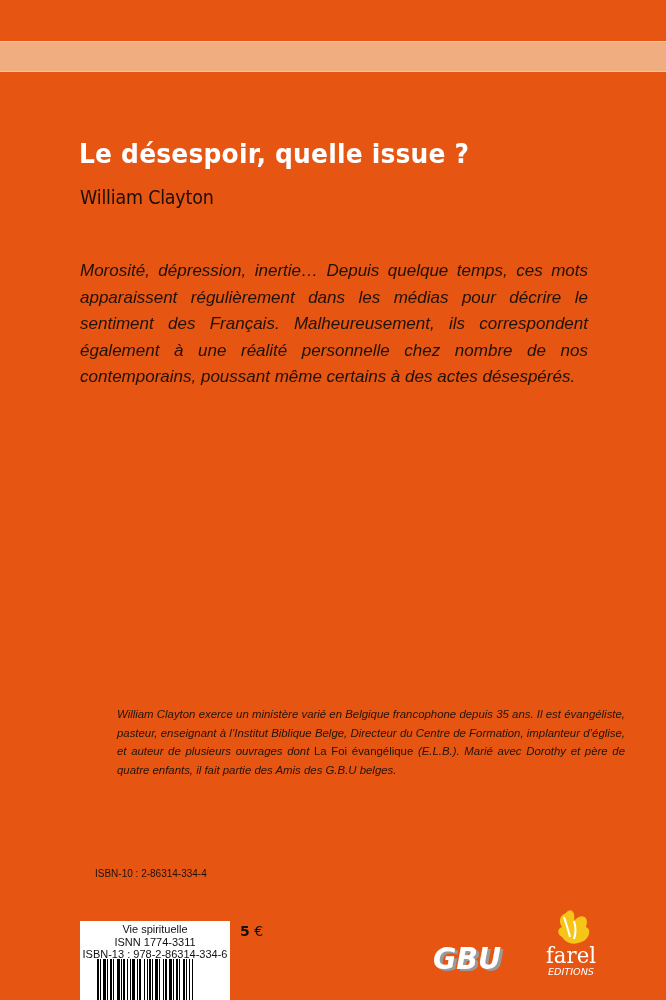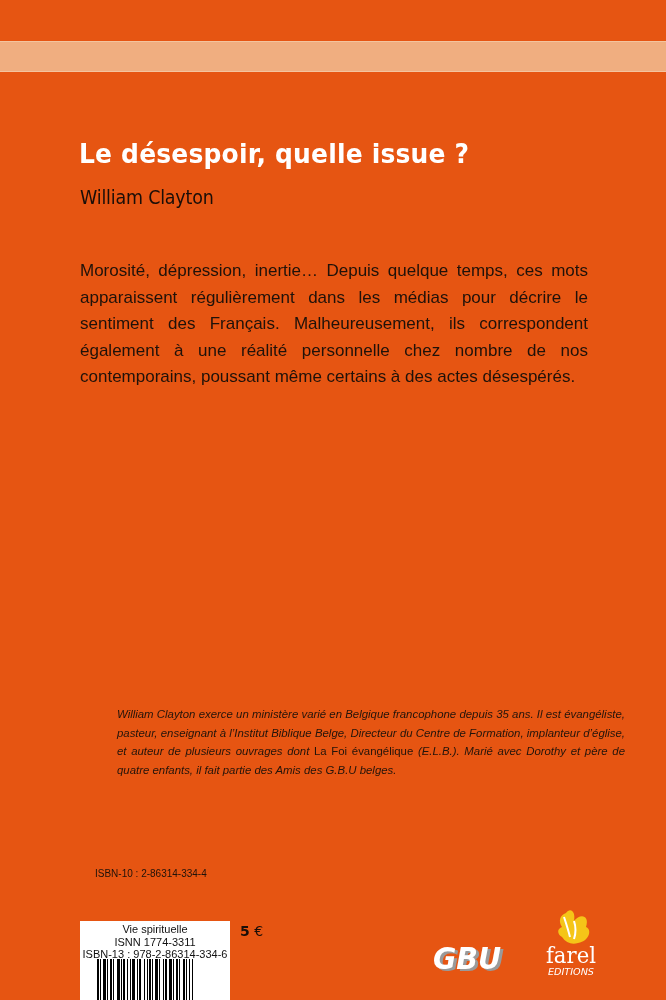--- a/index.html
+++ b/index.html
@@ -25,21 +25,21 @@
     font-family:"DejaVu Sans", sans-serif; font-size:19px; color:#1a0e08;
     white-space:nowrap; transform:scaleX(0.92); transform-origin:left top;
     letter-spacing:-0.2px;
   }
   .blurb {
     position:absolute; left:80px; top:258px; width:508px;
     font-size:17px; line-height:26.5px; text-align:justify;
     color:#1f120a;
   }
   .blurb p { margin:0; }
-  .blurb p.last-line { text-align-last:left; }
+  .blurb p.last-line { text-align-last:left;font-style:italic; }
   .bio {
     position:absolute; left:80px; top:705px; width:508px;
     font-size:11.4px; line-height:18.5px; font-style:italic;
     text-align:justify; color:#22140b;margin-left:37px;
   }
   .bio .upright { font-style:normal; }
   .isbn10 {
     position:absolute; left:95px; top:868px; font-size:10px; color:#1f120a;
     white-space:nowrap;
   }

